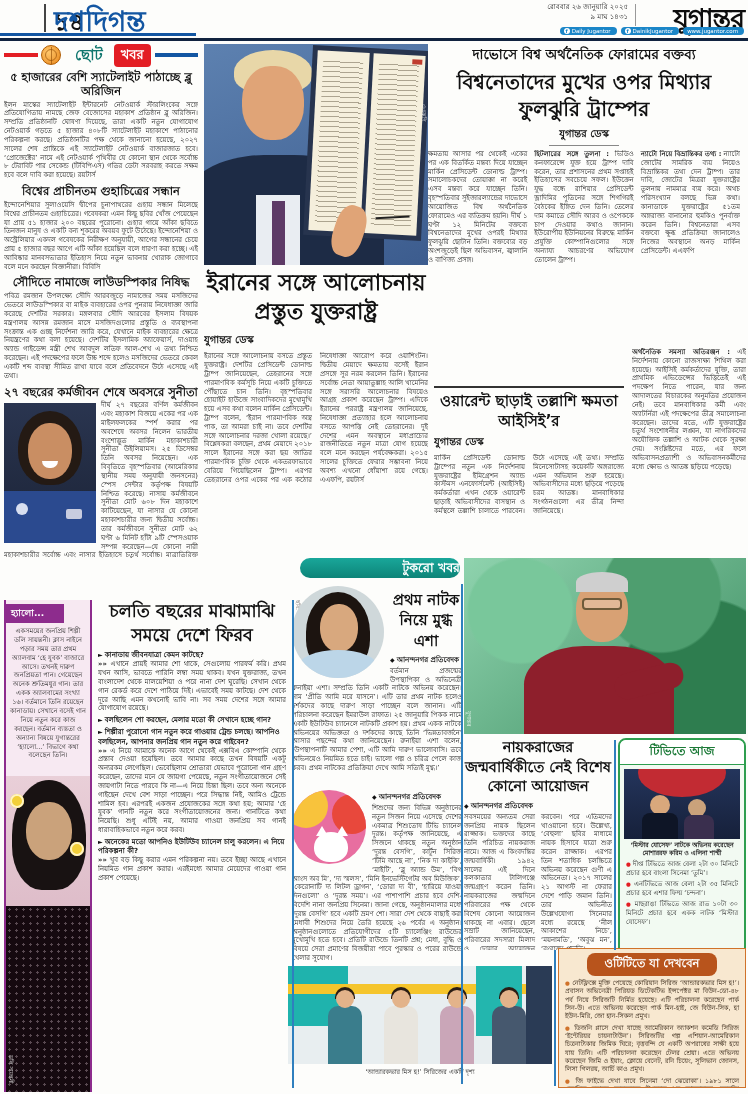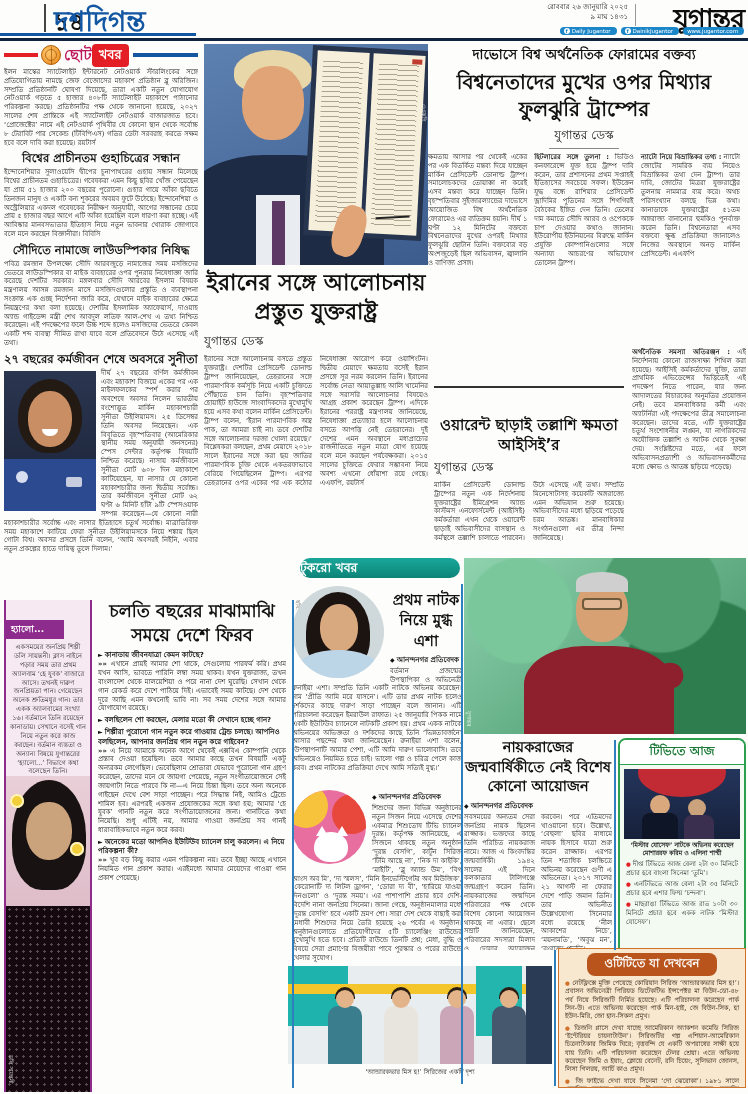--- a/index.html
+++ b/index.html
@@ -20,21 +20,21 @@
   .badge { background:#1b86c8; color:#fff; font-size:5.5px; border-radius:7px; padding:1px 6px 1px 4px; display:flex; align-items:center; gap:2px; }
   .badge .bi { width:6px; height:6px; border-radius:50%; background:#fff; color:#1b86c8; font-size:5px; line-height:6px; text-align:center; font-weight:bold; }
 
   
   .shortnews { position:absolute; left:4px; top:44px; width:194px; height:514px; overflow:hidden; }
   .sn-head { display:flex; align-items:center; height:22px; margin-bottom:2px; }
   .sn-redbar { width:34px; height:4px; background:#e31e24; }
   .globe { width:20px; height:20px; border-radius:50%; background:radial-gradient(circle at 35% 35%, #ffc76b, #e8861a); border:1px solid #b05b00; margin:0 3px; position:relative; flex:none; }
   .globe::before { content:""; position:absolute; inset:3px; border:1px solid rgba(140,70,0,.6); border-radius:50%; }
   .globe::after { content:""; position:absolute; left:9px; top:1px; width:1px; height:17px; background:rgba(140,70,0,.6); }
-  .sn-t1 { font-size:15px; font-weight:bold; color:#be185d; margin:0 0; }
+  .sn-t1 { font-size:15px; font-weight:bold; color:#0f766e; margin:0 11px; }
   .sn-t2 { font-size:13px; font-weight:bold; color:#fff; background:#e31e24; border-radius:4px; padding:1px 7px; }
   .sn-bluebar { flex:1; height:4px; background:#1356a2; margin-left:4px; }
   .sn-art h3 { font-size:11.5px; font-weight:bold; text-align:center; margin:5px 0 2px; line-height:1.2; }
   .tiny { font-size:6.8px; line-height:1.3; text-align:justify; color:#1a1a1a; }
   .photo-sunita { float:left; width:92px; height:140px; margin:2px 5px 2px 0; background:linear-gradient(180deg,#2a3550,#1b2336); position:relative; overflow:hidden; }
   .su-hair { position:absolute; left:14px; top:8px; width:64px; height:74px; border-radius:50% 50% 45% 45%; background:#241a14; }
   .su-face { position:absolute; left:24px; top:20px; width:44px; height:56px; border-radius:48%; background:#c98e63; }
   .su-smile { position:absolute; left:38px; top:58px; width:16px; height:7px; border-radius:0 0 12px 12px; background:#fff; }
   .su-suit { position:absolute; left:0; bottom:0; width:100%; height:52px; background:#2b4a8f; }
   .su-patch { position:absolute; bottom:28px; left:12px; width:12px; height:12px; border-radius:50%; background:#d8dff0; }
@@ -50,68 +50,68 @@
   .tr-face { position:absolute; left:38px; top:22px; width:62px; height:74px; border-radius:46%; background:#e0a477; }
   .tr-folder { position:absolute; right:2px; top:4px; width:118px; height:190px; background:#27344e; transform:rotate(3deg); padding:5px; display:flex; gap:4px; }
   .tr-page { flex:1; background:#f5efdc; position:relative; }
   .tr-lines { position:absolute; inset:8px 6px; background:repeating-linear-gradient(#f5efdc 0 2px, #9a917c 2px 3px, #f5efdc 3px 5px); opacity:.8; }
   .tr-seal { position:absolute; right:3px; top:4px; width:10px; height:5px; background:#c03c2e; }
   .tr-sign { position:absolute; right:8px; bottom:16px; width:34px; height:10px; border-bottom:2px solid #222; transform:rotate(-6deg); }
   .tr-hand { position:absolute; right:64px; bottom:8px; width:30px; height:52px; border-radius:40%; background:#e0a477; transform:rotate(18deg); }
   .photo-credit-v { position:absolute; right:0px; top:60px; font-size:5.5px; color:#fff; writing-mode:vertical-rl; opacity:.85; }
   .tr-caption { font-size:6.4px; text-align:center; color:#222; margin:3px 0 2px; }
   .tr-headline { font-size:22px; font-weight:bold; text-align:center; line-height:1.3; margin:4px 0 6px; }
-  .byline { font-size:12px; font-weight:normal; color:#111; margin-bottom:3px; }
+  .byline { font-size:10px; font-weight:bold; color:#111; margin-bottom:3px; }
   .byline-c { text-align:center; border-bottom:1px solid #888; width:70px; margin:0 auto 4px; padding-bottom:2px; }
   .body2col { column-count:2; column-gap:8px; }
   .trump .body2col { height:188px; overflow:hidden; }
 
   
   .davos { position:absolute; left:428px; top:44px; width:312px; }
   .kicker { font-size:13.5px; text-align:center; font-weight:bold; color:#111; }
   .dv-headline { font-size:20px; font-weight:bold; text-align:center; line-height:1.35; margin:2px 0 3px; }
   .body3col { column-count:3; column-gap:7px; height:238px; overflow:hidden; margin-top:3px; }
   .lead { font-weight:bold; }
   .divider { position:absolute; left:434px; top:386px; width:190px; height:1.5px; background:#333; }
 
   
-  .ice { position:absolute; left:434px; top:416px; width:190px; height:164px; overflow:hidden; }
+  .ice { position:absolute; left:434px; top:392px; width:190px; height:164px; overflow:hidden; }
   .ice-headline { font-size:15px; font-weight:bold; text-align:center; line-height:1.3; margin-bottom:3px; }
   .ice .body2col { height:98px; overflow:hidden; }
   .ice-cont { position:absolute; left:632px; top:348px; width:114px; height:208px; overflow:hidden; }
 
   
   .an-band { position:absolute; left:4px; top:556px; width:290px; height:40px; }
   .an-logo { font-size:31px; font-weight:bold; letter-spacing:-1px; }
   .an-logo .p1 { color:#e8501e; text-shadow:1px 1px 0 #8f1f00; }
   .an-logo .p2 { color:#1566b5; text-shadow:1px 1px 0 #0a3566; }
   .an-email { position:absolute; right:0; top:6px; font-size:7.5px; text-align:center; line-height:1.4; color:#111; }
   .an-line { position:absolute; left:0; top:36px; width:290px; height:3px; background:#1356a2; }
 
   
   .hello { position:absolute; left:4px; top:600px; width:88px; height:492px; background:#f7e9f2; border-left:2px solid #8d2c8d; border-right:2px solid #8d2c8d; overflow:hidden; }
-  .hello-tag { width:58px; background:#8d2c8d; color:#fff; font-size:9px; font-weight:bold; padding:2px 5px; margin-top:20px; }
+  .hello-tag { width:58px; background:#8d2c8d; color:#fff; font-size:9px; font-weight:bold; padding:2px 5px; margin-top:4px; }
   .hello-intro { font-size:6.6px; line-height:1.35; text-align:center; padding:4px 4px 0; color:#222; }
   .photo-dolly { position:absolute; left:0; bottom:0; width:100%; height:316px; background:linear-gradient(180deg,#e9cfd8,#cfa3b4); overflow:hidden; }
   .dl-hair { position:absolute; left:6px; top:4px; width:74px; height:110px; border-radius:50% 50% 40% 40%; background:#181212; }
   .dl-face { position:absolute; left:20px; top:26px; width:46px; height:58px; border-radius:48%; background:#caa27b; }
   .dl-flower { position:absolute; width:14px; height:14px; border-radius:50%; background:#f2cf3a; box-shadow:0 0 0 2px #fff4c2 inset; }
   .dl-dress { position:absolute; left:0; bottom:0; width:100%; height:186px; background:#15090f; background-image:radial-gradient(#5a4a52 1px, transparent 1.2px); background-size:7px 7px; }
   .v-label { position:absolute; left:1px; bottom:8px; writing-mode:vertical-rl; font-size:5.5px; color:#fff; opacity:.9; }
 
   
   .interview { position:absolute; left:98px; top:600px; width:188px; height:492px; overflow:hidden; }
   .iv-headline { font-size:17.5px; font-weight:bold; text-align:center; line-height:1.35; margin-bottom:4px; }
   .qa .q { font-size:7px; font-weight:bold; margin-top:3px; line-height:1.3; }
   .qa .q::before { content:"► "; font-size:6px; }
   .qa .a { font-size:6.8px; line-height:1.3; text-align:justify; }
   .qa .a::before { content:"»» "; font-weight:bold; }
 
   
-  .tukro-head { position:absolute; left:300px; top:558px; width:160px; height:20px; background:linear-gradient(180deg,#19a79a,#0d8478); border-radius:10px; color:#fff; font-size:12.5px; font-weight:bold; text-align:left; line-height:20px; }
+  .tukro-head { position:absolute; left:300px; top:558px; width:160px; height:20px; background:linear-gradient(180deg,#19a79a,#0d8478); border-radius:10px; color:#fff; font-size:12.5px; font-weight:bold; text-align:right; line-height:20px; }
   .esha { position:absolute; left:292px; top:584px; width:170px; height:204px; overflow:hidden; }
   .circle-photo { float:left; width:92px; height:92px; border-radius:50%; margin:2px 6px 2px 0; position:relative; overflow:hidden; background:#cfd8da; }
   .es-hair { position:absolute; left:14px; top:6px; width:64px; height:80px; border-radius:50% 50% 40% 40%; background:#1c1410; }
   .es-face { position:absolute; left:28px; top:18px; width:38px; height:48px; border-radius:48%; background:#d8a87e; }
   .es-scarf { position:absolute; left:6px; bottom:-6px; width:80px; height:34px; border-radius:50%; background:#bcd6e8; }
   .es-headline { font-size:15px; font-weight:bold; text-align:center; line-height:1.35; padding-top:6px; }
   .byline-ent { font-size:7.2px; font-weight:bold; margin:3px 0 1px; }
   .byline-ent::before { content:"◆ "; font-size:6px; }
   .vcred { position:absolute; left:294px; top:600px; writing-mode:vertical-rl; font-size:5.5px; color:#555; }
 
@@ -204,20 +204,21 @@
   <section class="shortnews">
     <div class="sn-head">
       <span class="sn-redbar"></span>
       <span class="globe"></span>
       <span class="sn-t1">ছোট</span>
       <span class="sn-t2">খবর</span>
       <span class="sn-bluebar"></span>
     </div>
 
     <article class="sn-art">
+      <h3>৫ হাজারের বেশি স্যাটেলাইট পাঠাচ্ছে ব্লু অরিজিন</h3>
       <p class="tiny">ইলন মাস্কের স্যাটেলাইট ইন্টারনেট নেটওয়ার্ক স্টারলিংকের সঙ্গে প্রতিযোগিতায় নামছে জেফ বেজোসের মহাকাশ প্রতিষ্ঠান ব্লু অরিজিন। সম্প্রতি প্রতিষ্ঠানটি ঘোষণা দিয়েছে, তারা একটি নতুন যোগাযোগ নেটওয়ার্ক গড়তে ৫ হাজার ৪০৮টি স্যাটেলাইট মহাকাশে পাঠানোর পরিকল্পনা করছে। প্রতিষ্ঠানটির পক্ষ থেকে জানানো হয়েছে, ২০২৭ সালের শেষ প্রান্তিকে এই স্যাটেলাইট নেটওয়ার্ক বাজারজাত হবে। ‘প্রোজেক্টের’ নামে এই নেটওয়ার্ক পৃথিবীর যে কোনো স্থান থেকে সর্বোচ্চ ৮ টেরাবিট পার সেকেন্ড (টিবিপিএস) গতির ডেটা সরবরাহ করতে সক্ষম হবে বলে দাবি করা হয়েছে। রয়টার্স</p>
     </article>
     <article class="sn-art">
       <h3>বিশ্বের প্রাচীনতম গুহাচিত্রের সন্ধান</h3>
       <p class="tiny">ইন্দোনেশিয়ার সুলাওয়েসি দ্বীপের চুনাপাথরের গুহায় সন্ধান মিলেছে বিশ্বের প্রাচীনতম গুহাচিত্রের। গবেষকরা এমন কিছু ছবির খোঁজ পেয়েছেন যা প্রায় ৫১ হাজার ২০০ বছরের পুরোনো। গুহার গায়ে আঁকা ছবিতে তিনজন মানুষ ও একটি বন্য শূকরের অবয়ব ফুটে উঠেছে। ইন্দোনেশিয়া ও অস্ট্রেলিয়ার একদল গবেষকের নিরীক্ষণ অনুযায়ী, আগের সন্ধানের চেয়ে প্রায় ৫ হাজার বছর আগে এটি আঁকা হয়েছিল বলে ধারণা করা হচ্ছে। এই আবিষ্কার মানবসভ্যতার ইতিহাস নিয়ে নতুন ভাবনার খোরাক জোগাবে বলে মনে করছেন বিজ্ঞানীরা। বিবিসি</p>
     </article>
     <article class="sn-art">
       <h3>সৌদিতে নামাজে লাউডস্পিকার নিষিদ্ধ</h3>
       <p class="tiny">পবিত্র রমজান উপলক্ষ্যে সৌদি আরবজুড়ে নামাজের সময় মসজিদের ভেতরে লাউডস্পিকার বা মাইক ব্যবহারের ওপর পুনরায় নিষেধাজ্ঞা জারি করেছে দেশটির সরকার। মঙ্গলবার সৌদি আরবের ইসলাম বিষয়ক মন্ত্রণালয় আসন্ন রমজান মাসে মসজিদগুলোর প্রস্তুতি ও ব্যবস্থাপনা সংক্রান্ত এক গুচ্ছ নির্দেশনা জারি করে, যেখানে মাইক ব্যবহারের ক্ষেত্রে নিয়ন্ত্রণের কথা বলা হয়েছে। দেশটির ইসলামিক অ্যাফেয়ার্স, দাওয়াহ অ্যান্ড গাইডেন্স মন্ত্রী শেখ আবদুল লতিফ আল-শেখ এ তথ্য নিশ্চিত করেছেন। এই পদক্ষেপের ফলে উচ্চ শব্দে হলেও মসজিদের ভেতরে কেবল একটি শব্দ ব্যবস্থা সীমিত রাখা যাবে বলে প্রতিবেদনে উঠে এসেছে এই তথ্য।</p>
     </article>

